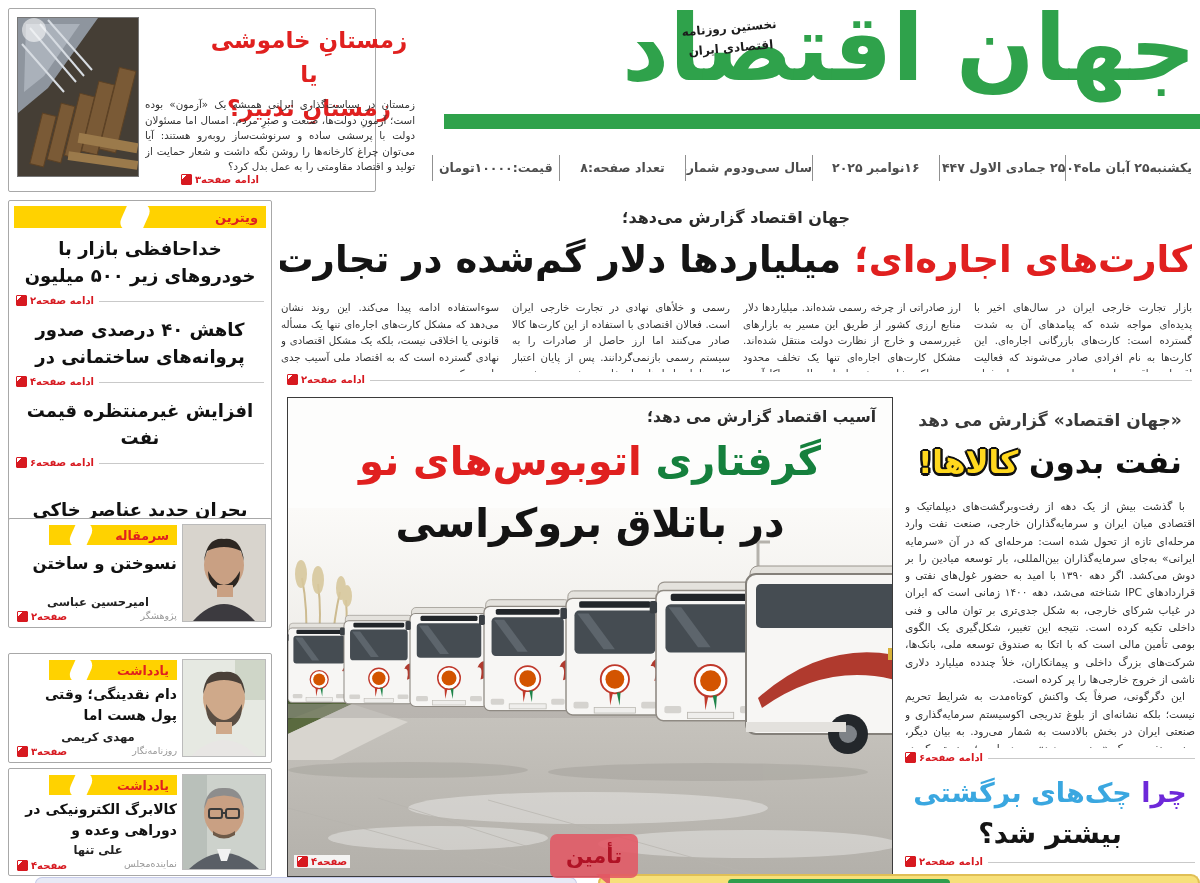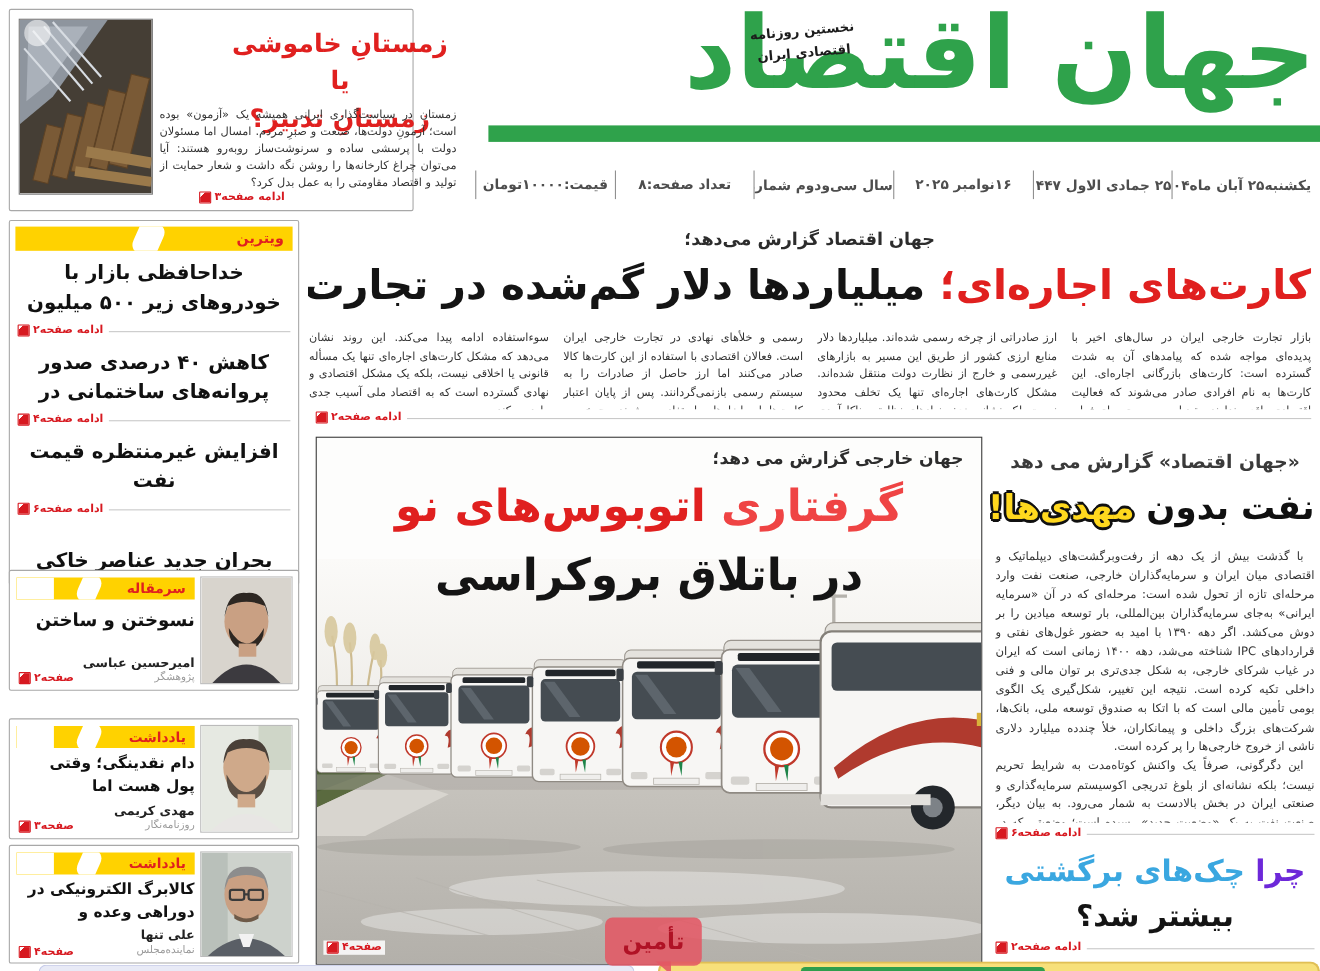--- a/index.html
+++ b/index.html
@@ -25,21 +25,21 @@
   .kicker{font-weight:bold;color:#2c2c2c;text-align:center;}
   .bodytxt{color:#333;text-align:justify;direction:rtl;}
   .red{color:#e0201f;}
   .blue{color:#3aa7e0;}
   .yellow-outline{
     color:#ffd81e;
     text-shadow:-1.5px -1.5px 0 #111,1.5px -1.5px 0 #111,-1.5px 1.5px 0 #111,1.5px 1.5px 0 #111,0 2.5px 0 #111,0 -2.5px 0 #111,2.5px 0 0 #111,-2.5px 0 0 #111;
   }
   .vitem-title{font-weight:bold;color:#111;text-align:center;font-size:18px;line-height:27px;padding:4px 8px 0 8px;}
   .cardtitle{font-weight:bold;color:#111;text-align:right;}
-  .author{font-weight:bold;color:#222;font-size:11.5px;text-align:right;}
+  .author{font-weight:bold;color:#222;font-size:11.5px;text-align:center;}
   .role{color:#999;font-size:9.5px;text-align:right;}
   .dl-item{flex:1;text-align:center;color:#4d4d4d;font-size:12.5px;font-weight:600;border-left:1.5px solid #909090;line-height:26px;white-space:nowrap;overflow:hidden;}
 </style>
 </head>
 <body>
 
 <div class="card" style="left:8px;top:8px;width:368px;height:184px;">
 
   <div class="abs" style="left:8px;top:8px;width:122px;height:160px;border:1px solid #777;box-sizing:border-box;overflow:hidden;">
     <svg width="120" height="158" viewBox="0 0 120 158" preserveAspectRatio="none">
@@ -324,40 +324,40 @@
           <ellipse cx="420" cy="264" rx="160" ry="9"></ellipse>
       </g>
       <g stroke="#b7b4ae" stroke-width="1" opacity="0.7">
         <line x1="0" y1="300" x2="250" y2="368"></line>
           <line x1="90" y1="290" x2="330" y2="368"></line>
           <line x1="200" y1="292" x2="470" y2="368"></line>
       </g>
     </svg>
   </div>
 
-  <div class="abs" style="right:16px;top:10px;font-size:15.5px;font-weight:bold;color:#2c2c2c;z-index:3;">جهان خارجی گزارش می دهد؛</div>
+  <div class="abs" style="right:16px;top:10px;font-size:15.5px;font-weight:bold;color:#2c2c2c;z-index:3;">آسیب اقتصاد گزارش می دهد؛</div>
   <div class="abs" style="left:0;right:0;top:32px;text-align:center;font-weight:bold;font-size:40px;line-height:62px;z-index:3;">
-    <div><span style="color:#ef4444;">گرفتاری </span><span class="red">اتوبوس‌های نو</span></div>
+    <div><span style="color:#15803d;">گرفتاری </span><span class="red">اتوبوس‌های نو</span></div>
     <div style="color:#141414;">در باتلاق بروکراسی</div>
   </div>
 
   <div class="plink abs" style="left:6px;bottom:8px;z-index:4;background:rgba(255,255,255,0.85);padding:1px 3px;">
     <span class="icn"></span>
     <span>صفحه۴</span>
   </div>
 </div>
 
 <div class="abs" style="left:550px;top:834px;width:88px;height:44px;background:rgba(226,88,100,0.88);border-radius:7px;z-index:6;display:flex;align-items:center;justify-content:center;">
   <span style="color:#b01225;font-weight:bold;font-size:21px;">تأمین</span>
 </div>
 <div class="abs" style="left:596px;top:874px;width:0;height:0;border-left:14px solid transparent;border-top:12px solid rgba(226,88,100,0.9);z-index:6;"></div>
 
 <div class="abs kicker" style="left:905px;top:410px;width:290px;font-size:17px;color:#3a3a3a;">«جهان اقتصاد» گزارش می دهد</div>
 <div class="abs" style="left:905px;top:438px;width:290px;text-align:center;font-weight:bold;font-size:31px;line-height:48px;white-space:nowrap;overflow:visible;">
-  <span style="color:#101010;">نفت بدون </span><span class="yellow-outline">مهدی‌ها!</span>
+  <span style="color:#101010;">نفت بدون </span><span class="yellow-outline">کالا‌ها!</span>
 </div>
 <div class="abs bodytxt" style="left:905px;top:498px;width:290px;height:250px;font-size:10.6px;line-height:17.3px;overflow:hidden;">
   <div style="text-indent:10px;">با گذشت بیش از یک دهه از رفت‌وبرگشت‌های دیپلماتیک و اقتصادی میان ایران و سرمایه‌گذاران خارجی، صنعت نفت وارد مرحله‌ای تازه از تحول شده است: مرحله‌ای که در آن «سرمایه ایرانی» به‌جای سرمایه‌گذاران بین‌المللی، بار توسعه میادین را بر دوش می‌کشد. اگر دهه ۱۳۹۰ با امید به حضور غول‌های نفتی و قراردادهای IPC شناخته می‌شد، دهه ۱۴۰۰ زمانی است که ایران در غیاب شرکای خارجی، به شکل جدی‌تری بر توان مالی و فنی داخلی تکیه کرده است. نتیجه این تغییر، شکل‌گیری یک الگوی بومی تأمین مالی است که با اتکا به صندوق توسعه ملی، بانک‌ها، شرکت‌های بزرگ داخلی و پیمانکاران، خلأ چندده میلیارد دلاری ناشی از خروج خارجی‌ها را پر کرده است.</div>
   <div style="text-indent:10px;">این دگرگونی، صرفاً یک واکنش کوتاه‌مدت به شرایط تحریم نیست؛ بلکه نشانه‌ای از بلوغ تدریجی اکوسیستم سرمایه‌گذاری و صنعتی ایران در بخش بالادست به شمار می‌رود. به بیان دیگر، صنعت نفت به یک «وضعیت جدید» رسیده است؛ وضعیتی که در آن سرمایه‌گذاری داخلی نه یک ابزار اضطراری، بلکه بخش ثابت و تعیین‌کننده برنامه‌های توسعه‌ای است.</div>
 
 </div>
 <div class="footrow" style="left:905px;top:752px;width:290px;">
   <div class="plink">
     <span class="icn"></span>
     <span>ادامه صفحه۶</span>

